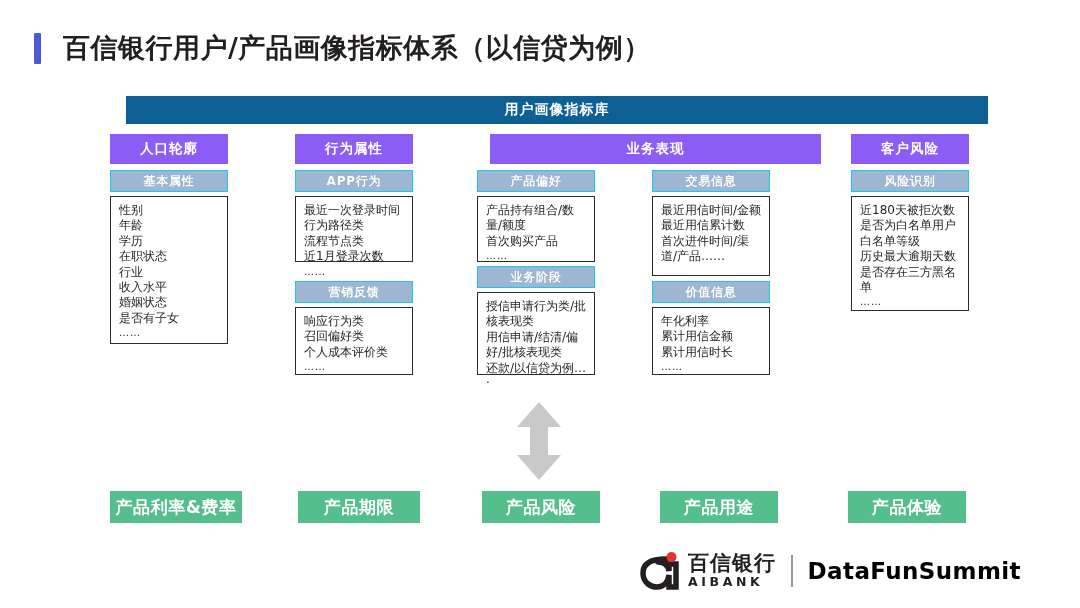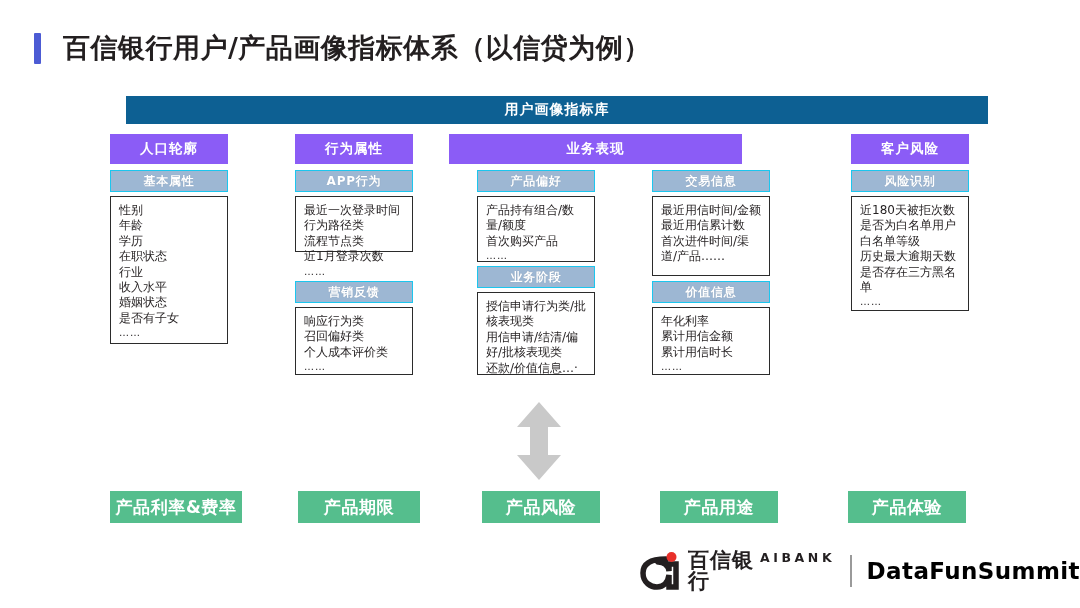--- a/index.html
+++ b/index.html
@@ -39,21 +39,21 @@
   .grp-head {
     position: absolute; height: 30px;
     background: #8b5cf6;
     display: flex; align-items: center; justify-content: center;
   }
   .grp-head span {
     color: #ffffff; font-size: 13.5px; font-weight: bold; letter-spacing: 1px;
   }
   #gh-0 { left: 110px;  top: 134px; width: 118px; }
   #gh-1 { left: 295px;  top: 134px; width: 118px; }
-  #gh-2 { left: 449px;  top: 134px; width: 293px; }
+  #gh-2 { left: 490px;  top: 134px; width: 331px; }
   #gh-3 { left: 851px;  top: 134px; width: 118px; }
 
   
   .sub-head {
     position: absolute; height: 22px;
     background: #9DB7D3;
     border: 1.6px solid #1CC6EE;
     display: flex; align-items: center; justify-content: center;
   }
   .sub-head span {
@@ -94,21 +94,21 @@
   #gb-3 { left: 660px; width: 118px; }
   #gb-4 { left: 848px; width: 118px; }
 
   
   .footer {
     position: absolute; left: 636px; top: 548px;
     display: flex; align-items: center; gap: 8px; height: 46px;
   }
   .logo-mark { position: relative; width: 44px; height: 38px; flex: none; }
   .brand-cn {
-    display: flex; flex-direction: row; align-items: flex-start; line-height: 1;
+    display: flex; flex-direction: column; align-items: flex-start; line-height: 1;
   }
   .brand-cn .cn {
     font-size: 21px; font-weight: bold; color: #231f20; letter-spacing: 1px;
   }
   .brand-cn .en {
     font-size: 12.5px; font-weight: bold; color: #231f20;
     letter-spacing: 3.6px; margin-top: 2px;
   }
   .divider-v { width: 1.6px; height: 32px; background: #9a9a9a; margin: 0 7px; }
   .dfs {
@@ -154,21 +154,21 @@
     <div class="li">行业</div>
     <div class="li">收入水平</div>
     <div class="li">婚姻状态</div>
     <div class="li">是否有子女</div>
     <div class="ellip">……</div>
   </div>
 
   <div class="sub-head" style="left:295px; top:170px; width:118px;">
     <span>APP行为</span>
   </div>
-  <div class="list-box" style="left:295px; top:196px; width:118px; height:56px;">
+  <div class="list-box" style="left:295px; top:196px; width:118px; height:66px;">
     <div class="li">最近一次登录时间</div>
     <div class="li">行为路径类</div>
     <div class="li">流程节点类</div>
     <div class="li">近1月登录次数</div>
     <div class="ellip">……</div>
   </div>
 
   <div class="sub-head" style="left:295px; top:281px; width:118px;">
     <span>营销反馈</span>
   </div>
@@ -187,21 +187,21 @@
     <div class="li">首次购买产品</div>
     <div class="ellip">……</div>
   </div>
 
   <div class="sub-head" style="left:477px; top:266px; width:118px;">
     <span>业务阶段</span>
   </div>
   <div class="list-box" style="left:477px; top:292px; width:118px; height:83px;">
     <div class="li">授信申请行为类/批核表现类</div>
     <div class="li">用信申请/结清/偏好/批核表现类</div>
-    <div class="li">还款/价值信息…·</div>
+    <div class="li">还款/以信贷为例…·</div>
   </div>
 
   <div class="sub-head" style="left:652px; top:170px; width:118px;">
     <span>交易信息</span>
   </div>
   <div class="list-box" style="left:652px; top:196px; width:118px; height:80px;">
     <div class="li">最近用信时间/金额</div>
     <div class="li">最近用信累计数</div>
     <div class="li">首次进件时间/渠道/产品……</div>
   </div>

